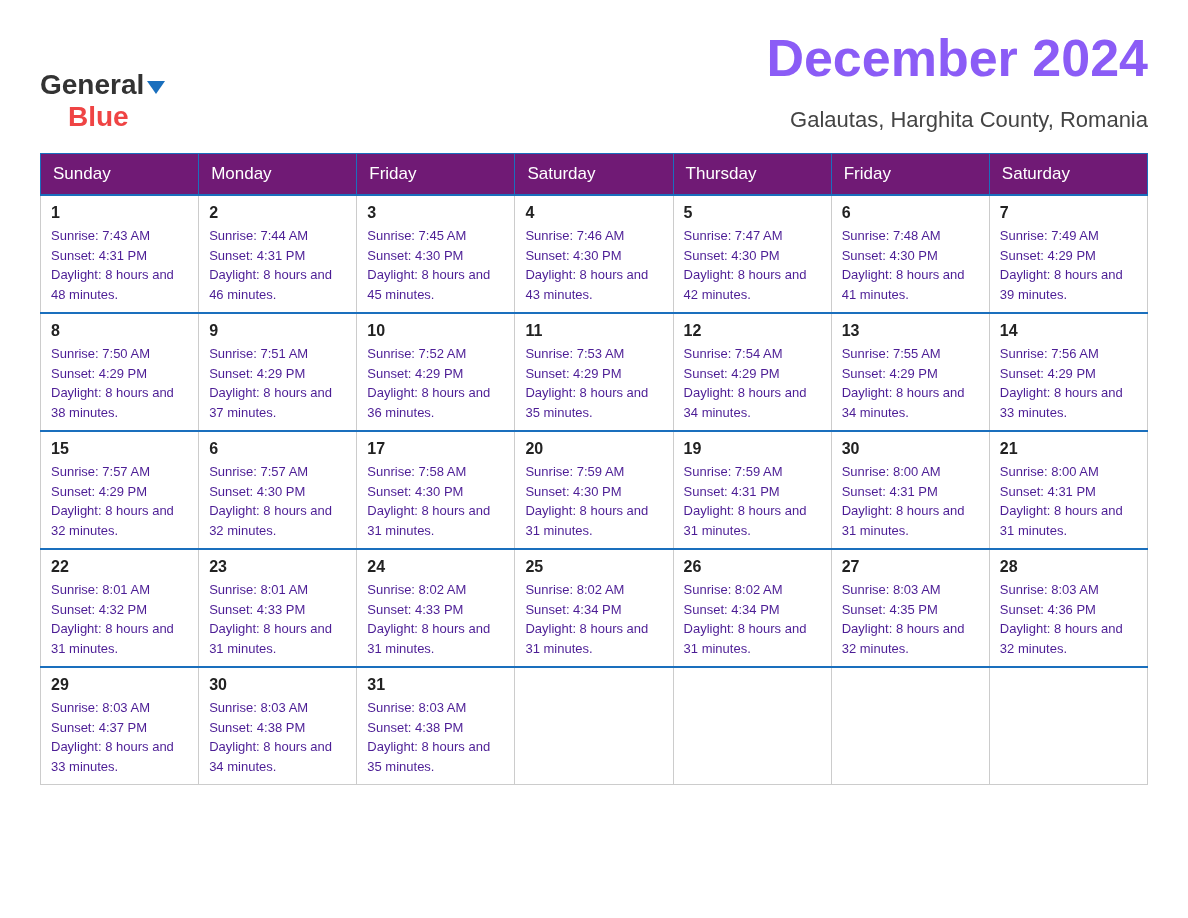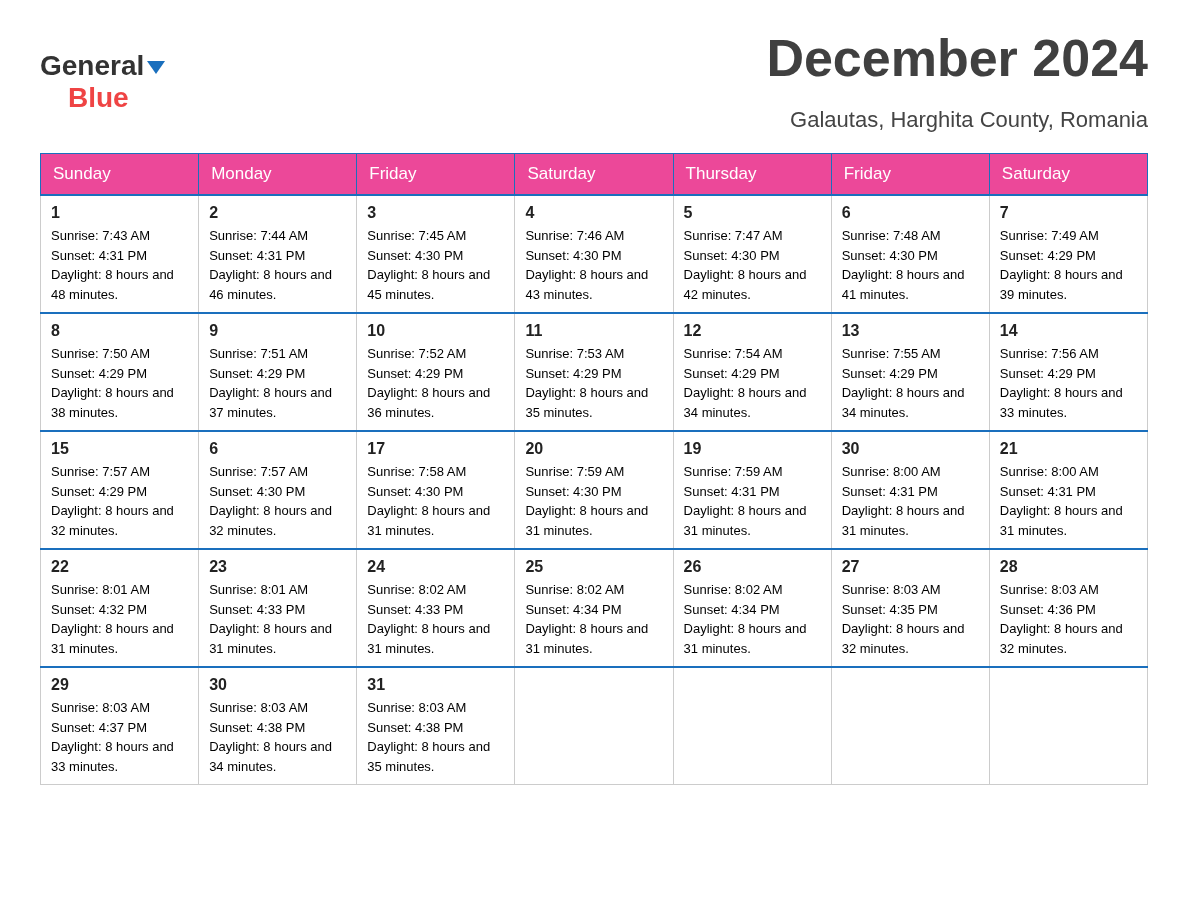--- a/index.html
+++ b/index.html
@@ -5,53 +5,53 @@
     * { box-sizing: border-box; margin: 0; padding: 0; }
     body {
       font-family: Arial, sans-serif;
       background: #ffffff;
       padding: 30px 40px;
       color: #222;
     }
     .header-row {
       display: flex;
       justify-content: space-between;
-      align-items: center;
+      align-items: flex-end;
       margin-bottom: 20px;
     }
     .logo {
       display: flex;
       flex-direction: column;
       align-items: flex-start;
     }
     .logo-inner {
       display: flex;
       align-items: center;
     }
     .title-block {
       text-align: right;
     }
     .main-title {
       font-size: 52px;
       font-weight: bold;
-      color: #404040;
+      color: #8b5cf6;
       line-height: 1.1;
     }
     .subtitle {
       font-size: 22px;
       color: #444;
       margin-top: 20px;
     }
     .calendar-table {
       width: 100%;
       border-collapse: collapse;
       border: 1px solid #1a6fbd;
     }
     .calendar-table th {
-      background-color: #ec4899;
+      background-color: #701a75;
       color: #ffffff;
       font-size: 17px;
       font-weight: normal;
       padding: 10px 12px;
       text-align: left;
       border: 1px solid #1a6fbd;
     }
     .calendar-table td {
       vertical-align: top;
       padding: 8px 10px;
@@ -61,21 +61,21 @@
       min-height: 90px;
     }
     .day-number {
       font-size: 16px;
       font-weight: bold;
       color: #222;
       display: block;
       margin-bottom: 4px;
     }
     .day-info {
-      color: #000000;
+      color: #4c1d95;
       font-size: 13px;
       line-height: 1.5;
     }
     .week-row td {
       border-top: 2px solid #1a6fbd;
     }
     .empty-cell {
       background: #fff;
     }
   </style>

